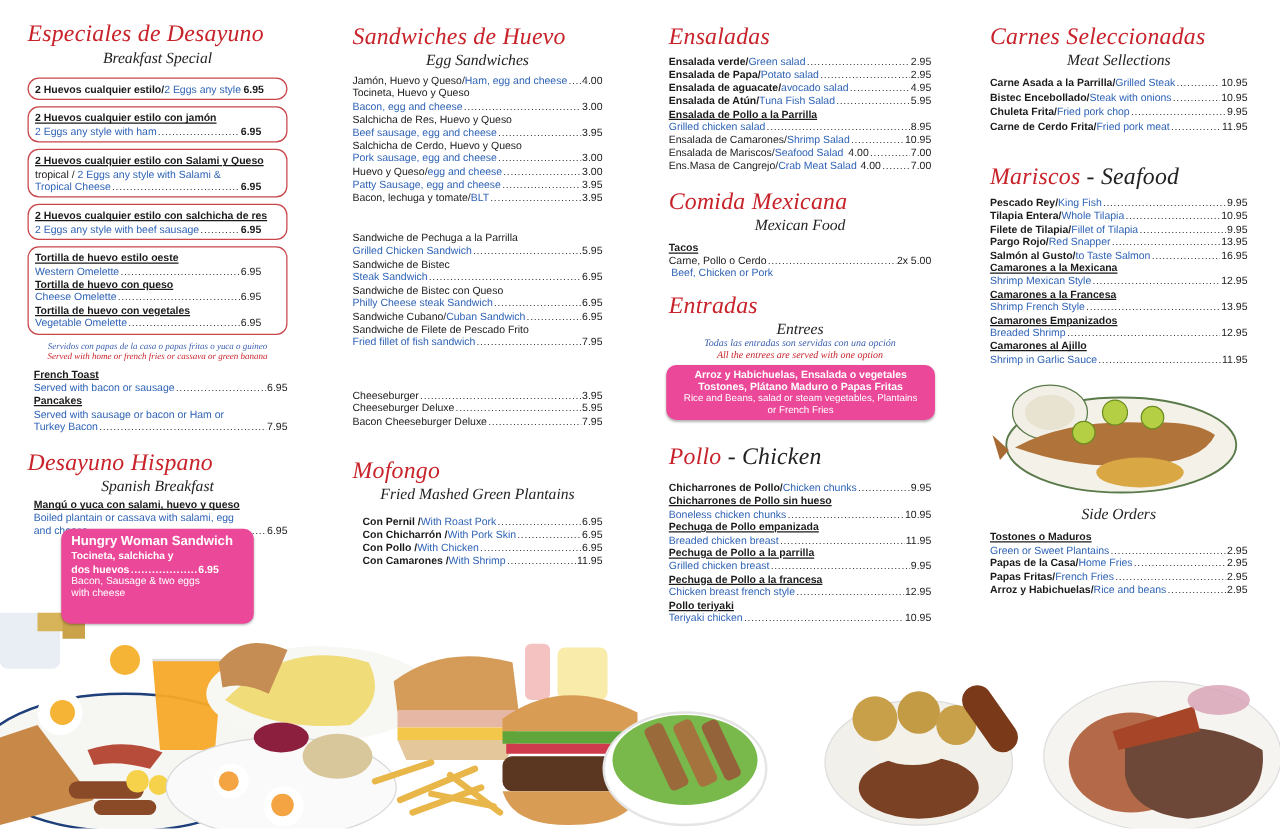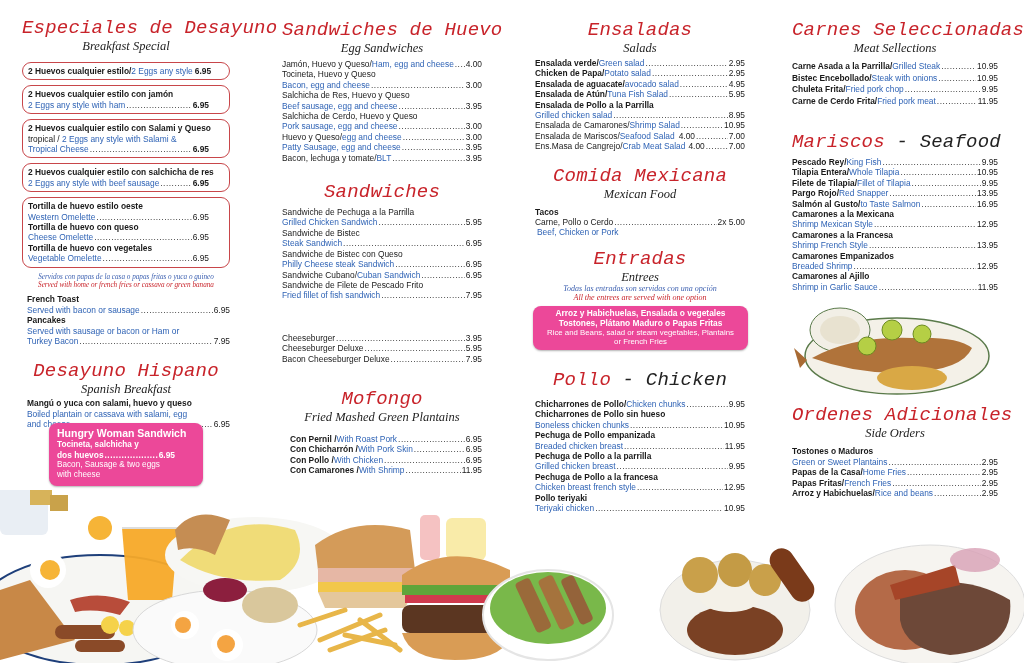--- a/index.html
+++ b/index.html
@@ -6,40 +6,40 @@
   html, body { width: 1024px; height: 663px; background: #ffffff; overflow: hidden; }
   body { position: relative; font-family: "Liberation Sans", sans-serif; color: #1a1a1a; }
 
   .col { position: absolute; top: 0; }
   .c1 { left: 22px; width: 208px; }
   .c2 { left: 282px; width: 200px; }
   .c3 { left: 535px; width: 210px; }
   .c4 { left: 792px; width: 206px; }
 
   .title {
-    font-family: Liberation Mono, monospace; font-style: italic;
-    color: #c8232a; text-align: center; font-size: 19px; line-height: 22px;
+    font-family: Liberation Serif, serif; font-style: italic;
+    color: #c8232a; font-size: 19px; line-height: 22px;
     letter-spacing: 0.2px; white-space: nowrap;
   }
   .title .blk { color: #222; }
   .subtitle {
     font-family: "Liberation Serif", serif; font-style: italic;
     color: #222; text-align: center; font-size: 12.5px; line-height: 14px;
   }
 
   .row { font-size: 8.4px; line-height: 10.4px; display: flex; align-items: baseline; white-space: nowrap; }
   .row .es { color: #1a1a1a; }
   .row .b { font-weight: bold; }
   .row .en { color: #2f63b5; }
   .row .dots { flex: 1; overflow: hidden; color: #333; margin: 0 1px; }
   .row .dots::before { content: "................................................................................................................................................"; letter-spacing: 0.5px; }
   .row .price { color: #1a1a1a; }
   .line { font-size: 8.4px; line-height: 10.4px; white-space: nowrap; }
   .line.es { color: #1a1a1a; }
-  .line.b { font-weight: bold; }
+  .line.b { font-weight: bold; text-decoration: underline; }
   .line.en { color: #2f63b5; }
 
   .box {
     border: 1.5px solid #c8464a; border-radius: 9px;
     padding: 3px 20px 3px 5px; margin-bottom: 5px;
   }
   .note { text-align: center; font-family: "Liberation Serif", serif; font-style: italic; font-size: 7.2px; line-height: 8.8px; }
   .note.blue { color: #3b5fb0; }
   .note.red { color: #c8232a; }
 
@@ -144,21 +144,21 @@
     <div class="line es b">Mangú o yuca con salami, huevo y queso</div>
     <div class="line en">Boiled plantain or cassava with salami, egg</div>
     <div class="row">
         <span class="en">and cheese</span>
         <span class="dots"></span>
         <span class="price">6.95</span>
       </div>
   </div>
 </div>
 
-<div class="bluebox" style="position:absolute; left:49px; top:423px; width:154px; height:63px; padding:4px 8px; z-index:3;">
+<div class="bluebox" style="position:absolute; left:49px; top:423px; width:154px; height:76px; padding:4px 8px; z-index:3;">
   <div style="font-weight:bold; font-size:10.5px; line-height:13px;">Hungry Woman Sandwich</div>
   <div style="font-weight:bold; font-size:8.2px; line-height:10px;">Tocineta, salchicha y</div>
   <div class="row" style="font-weight:bold; color:#fff; width:118px;">
     <span>dos huevos</span>
       <span class="dots" style="color:#fff"></span>
       <span>6.95</span>
   </div>
   <div style="font-size:8.2px; line-height:10px;">Bacon, Sausage &amp; two eggs</div>
   <div style="font-size:8.2px; line-height:10px;">with cheese</div>
 </div>
@@ -204,21 +204,20 @@
       <span class="price">3.95</span>
     </div>
   <div class="row">
       <span class="es">Bacon, lechuga y tomate/ </span>
       <span class="en">BLT</span>
       <span class="dots"></span>
       <span class="price">3.95</span>
     </div>
 
   <div style="height:18px"></div>
-  <div class="title">Sandwiches</div>
   <div style="height:4px"></div>
   <div class="line es">Sandwiche de Pechuga a la Parrilla</div>
   <div class="row">
       <span class="en">Grilled Chicken Sandwich</span>
       <span class="dots"></span>
       <span class="price">5.95</span>
     </div>
   <div class="line es">Sandwiche de Bistec</div>
   <div class="row">
       <span class="en">Steak Sandwich</span>
@@ -290,30 +289,29 @@
         <span class="en">With Shrimp</span>
         <span class="dots"></span>
         <span class="price">11.95</span>
       </div>
   </div>
 </div>
 
 <div class="col c3">
   <div style="height:19px"></div>
   <div class="title">Ensaladas</div>
-  <div class="subtitle">Salads</div>
   <div style="height:3px"></div>
   <div class="row">
       <span class="es b">Ensalada verde/ </span>
       <span class="en">Green salad</span>
       <span class="dots"></span>
       <span class="price">2.95</span>
     </div>
   <div class="row">
-      <span class="es b">Chicken de Papa/ </span>
+      <span class="es b">Ensalada de Papa/ </span>
       <span class="en">Potato salad</span>
       <span class="dots"></span>
       <span class="price">2.95</span>
     </div>
   <div class="row">
       <span class="es b">Ensalada de aguacate/ </span>
       <span class="en">avocado salad</span>
       <span class="dots"></span>
       <span class="price">4.95</span>
     </div>
@@ -503,21 +501,20 @@
       <span class="price">12.95</span>
     </div>
   <div class="line es b">Camarones al Ajillo</div>
   <div class="row">
       <span class="en">Shrimp in Garlic Sauce</span>
       <span class="dots"></span>
       <span class="price">11.95</span>
     </div>
 
   <div style="height:112px"></div>
-  <div class="title">Ordenes Adicionales</div>
   <div class="subtitle">Side Orders</div>
   <div style="height:6px"></div>
   <div class="line es b">Tostones o Maduros</div>
   <div class="row">
       <span class="en">Green or Sweet Plantains</span>
       <span class="dots"></span>
       <span class="price">2.95</span>
     </div>
   <div class="row">
       <span class="es b">Papas de la Casa/ </span>

